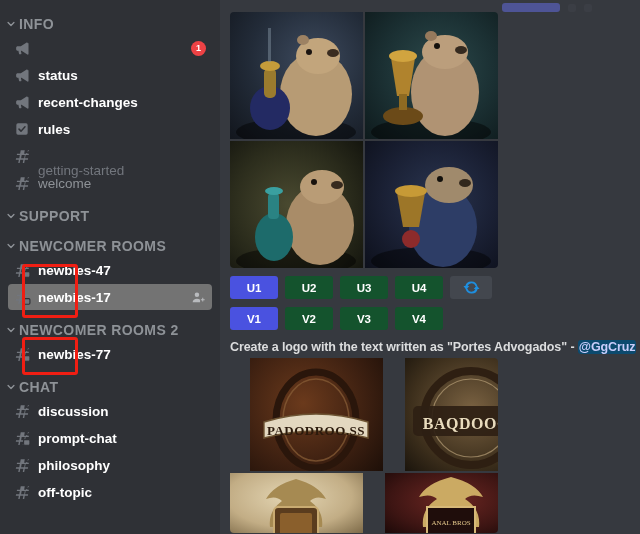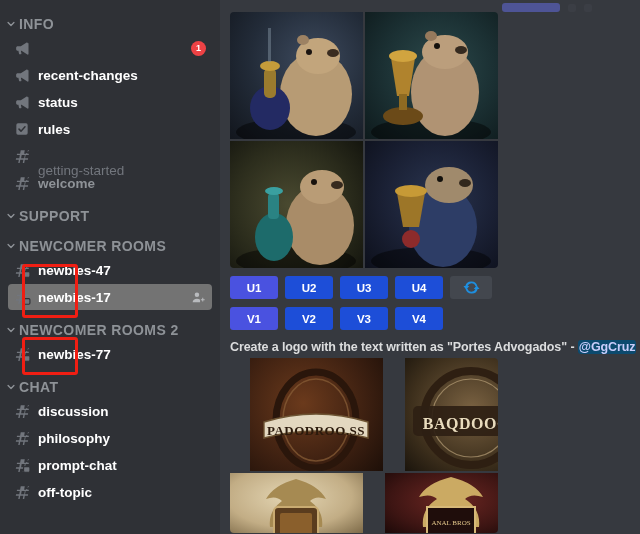--- a/index.html
+++ b/index.html
@@ -60,21 +60,21 @@
     display: flex; align-items: center; justify-content: center;
     color: #72767d;
   }
   .chan .ico svg { display: block; }
   .chan .nm {
     font-size: 13.5px;
     color: #8e9297;
     white-space: nowrap;
     overflow: hidden;
     text-overflow: ellipsis;
-    font-weight: 700;
+    font-weight: 400;
   }
   .chan.unread .nm { color: #ffffff; font-weight: bold; }
   .chan.muted .nm { color: #72767d; font-weight: 500; margin-top: 28px; }
   .badge {
     margin-left: auto;
     background: #ed4245;
     color: #fff;
     font-size: 9px;
     font-weight: bold;
     line-height: 14px;
@@ -142,21 +142,21 @@
   .cell { width: 133px; height: 127px; position: relative; overflow: hidden; }
 
   .btnrow {
     display: flex; gap: 7px;
     margin: 8px 0 0 2px;
     width: 268px;
   }
   .mjbtn {
     width: 48px; height: 23px;
     border-radius: 3px;
-    background: #1d4ed8;
+    background: #14532d;
     color: #ffffff;
     font-size: 11.5px;
     font-weight: bold;
     display: flex; align-items: center; justify-content: center;
     cursor: pointer;
     border: none;
     font-family: "Liberation Sans", sans-serif;
   }
   .mjbtn.primary { background: #4a52e0; }
   .mjbtn.icononly { width: 42px; background: #43474e; }
@@ -212,29 +212,29 @@
             </svg>
           </span>
           <span class="badge">1</span>
         </div>
         <div class="chan unread">
           <span class="ico">
             <svg width="17" height="17" viewBox="0 0 24 24" fill="currentColor">
               <path d="M19.5 4.5c0-.9-.95-1.4-1.65-.95L9.6 8.9H5.2C4 8.9 3 9.9 3 11.1v1.9c0 1.2 1 2.2 2.2 2.2h1l.9 4.2c.1.5.5.8 1 .8h1.4c.6 0 1.1-.6 1-1.2l-.8-3.8h.9l8.25 5.35c.7.45 1.65-.05 1.65-.95V4.5z"></path>
             </svg>
           </span>
+          <span class="nm">status</span>
+        </div>
+        <div class="chan unread">
+          <span class="ico">
+            <svg width="17" height="17" viewBox="0 0 24 24" fill="currentColor">
+              <path d="M19.5 4.5c0-.9-.95-1.4-1.65-.95L9.6 8.9H5.2C4 8.9 3 9.9 3 11.1v1.9c0 1.2 1 2.2 2.2 2.2h1l.9 4.2c.1.5.5.8 1 .8h1.4c.6 0 1.1-.6 1-1.2l-.8-3.8h.9l8.25 5.35c.7.45 1.65-.05 1.65-.95V4.5z"></path>
+            </svg>
+          </span>
           <span class="nm">recent-changes</span>
-        </div>
-        <div class="chan unread">
-          <span class="ico">
-            <svg width="17" height="17" viewBox="0 0 24 24" fill="currentColor">
-              <path d="M19.5 4.5c0-.9-.95-1.4-1.65-.95L9.6 8.9H5.2C4 8.9 3 9.9 3 11.1v1.9c0 1.2 1 2.2 2.2 2.2h1l.9 4.2c.1.5.5.8 1 .8h1.4c.6 0 1.1-.6 1-1.2l-.8-3.8h.9l8.25 5.35c.7.45 1.65-.05 1.65-.95V4.5z"></path>
-            </svg>
-          </span>
-          <span class="nm">status</span>
         </div>
         <div class="chan unread">
           <span class="ico">
             <svg width="16" height="16" viewBox="0 0 24 24" fill="none" stroke="currentColor" stroke-width="2">
               <rect x="3.5" y="3.5" width="17" height="17" rx="2.5" fill="currentColor" stroke="none"></rect>
               <path d="M7.5 12.2l3 3 6-6.4" stroke="#2f3136" stroke-width="2.2" stroke-linecap="round" stroke-linejoin="round"></path>
             </svg>
           </span>
           <span class="nm">rules</span>
         </div>
@@ -325,32 +325,32 @@
             <svg width="17" height="17" viewBox="0 0 24 24" fill="currentColor">
               <path d="M9.5 3l-.9 5H4.3l-.35 2h4.3l-.8 4.5H2.9l-.35 2h4.3L6 21h2l.85-4.5h4.4L12.4 21h2l.85-4.5h4.35l.35-2h-4.35l.8-4.5h4.35l.35-2h-4.35L21.6 3h-2l-.9 5h-4.4l.9-5h-2zm1.35 7h4.4l-.8 4.5h-4.4l.8-4.5z"></path>
             </svg>
           </span>
           <span class="nm">discussion</span>
         </div>
         <div class="chan unread">
           <span class="ico">
             <svg width="17" height="17" viewBox="0 0 24 24" fill="currentColor">
               <path d="M9.5 3l-.9 5H4.3l-.35 2h4.3l-.8 4.5H2.9l-.35 2h4.3L6 21h2l.85-4.5h4.4L12.4 21h2l.85-4.5h4.35l.35-2h-4.35l.8-4.5h4.35l.35-2h-4.35L21.6 3h-2l-.9 5h-4.4l.9-5h-2zm1.35 7h4.4l-.8 4.5h-4.4l.8-4.5z"></path>
+              <rect x="13.5" y="13.5" width="9" height="8" rx="1.6" fill="currentColor" stroke="#2f3136" stroke-width="1.6"></rect>
+            </svg>
+          </span>
+          <span class="nm">prompt-chat</span>
+        </div>
+        <div class="chan unread">
+          <span class="ico">
+            <svg width="17" height="17" viewBox="0 0 24 24" fill="currentColor">
+              <path d="M9.5 3l-.9 5H4.3l-.35 2h4.3l-.8 4.5H2.9l-.35 2h4.3L6 21h2l.85-4.5h4.4L12.4 21h2l.85-4.5h4.35l.35-2h-4.35l.8-4.5h4.35l.35-2h-4.35L21.6 3h-2l-.9 5h-4.4l.9-5h-2zm1.35 7h4.4l-.8 4.5h-4.4l.8-4.5z"></path>
             </svg>
           </span>
           <span class="nm">philosophy</span>
-        </div>
-        <div class="chan unread">
-          <span class="ico">
-            <svg width="17" height="17" viewBox="0 0 24 24" fill="currentColor">
-              <path d="M9.5 3l-.9 5H4.3l-.35 2h4.3l-.8 4.5H2.9l-.35 2h4.3L6 21h2l.85-4.5h4.4L12.4 21h2l.85-4.5h4.35l.35-2h-4.35l.8-4.5h4.35l.35-2h-4.35L21.6 3h-2l-.9 5h-4.4l.9-5h-2zm1.35 7h4.4l-.8 4.5h-4.4l.8-4.5z"></path>
-              <rect x="13.5" y="13.5" width="9" height="8" rx="1.6" fill="currentColor" stroke="#2f3136" stroke-width="1.6"></rect>
-            </svg>
-          </span>
-          <span class="nm">prompt-chat</span>
         </div>
         <div class="chan unread">
           <span class="ico">
             <svg width="17" height="17" viewBox="0 0 24 24" fill="currentColor">
               <path d="M9.5 3l-.9 5H4.3l-.35 2h4.3l-.8 4.5H2.9l-.35 2h4.3L6 21h2l.85-4.5h4.4L12.4 21h2l.85-4.5h4.35l.35-2h-4.35l.8-4.5h4.35l.35-2h-4.35L21.6 3h-2l-.9 5h-4.4l.9-5h-2zm1.35 7h4.4l-.8 4.5h-4.4l.8-4.5z"></path>
             </svg>
           </span>
           <span class="nm">off-topic</span>
         </div>
         <div class="chan unread"></div>

